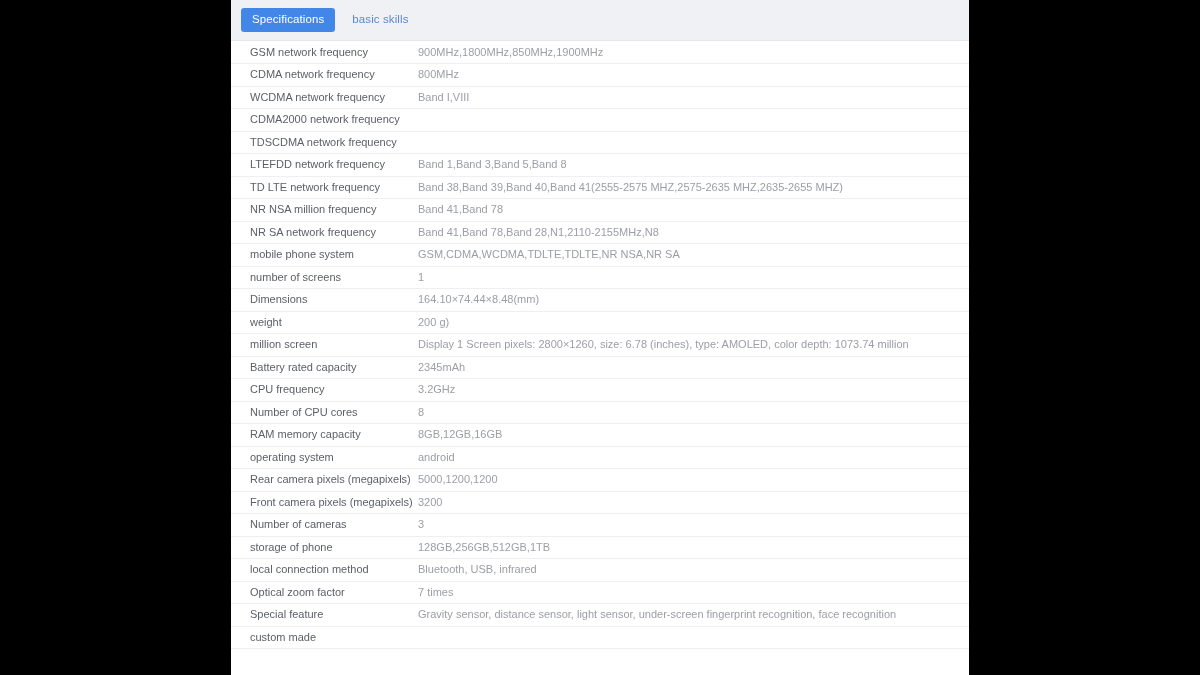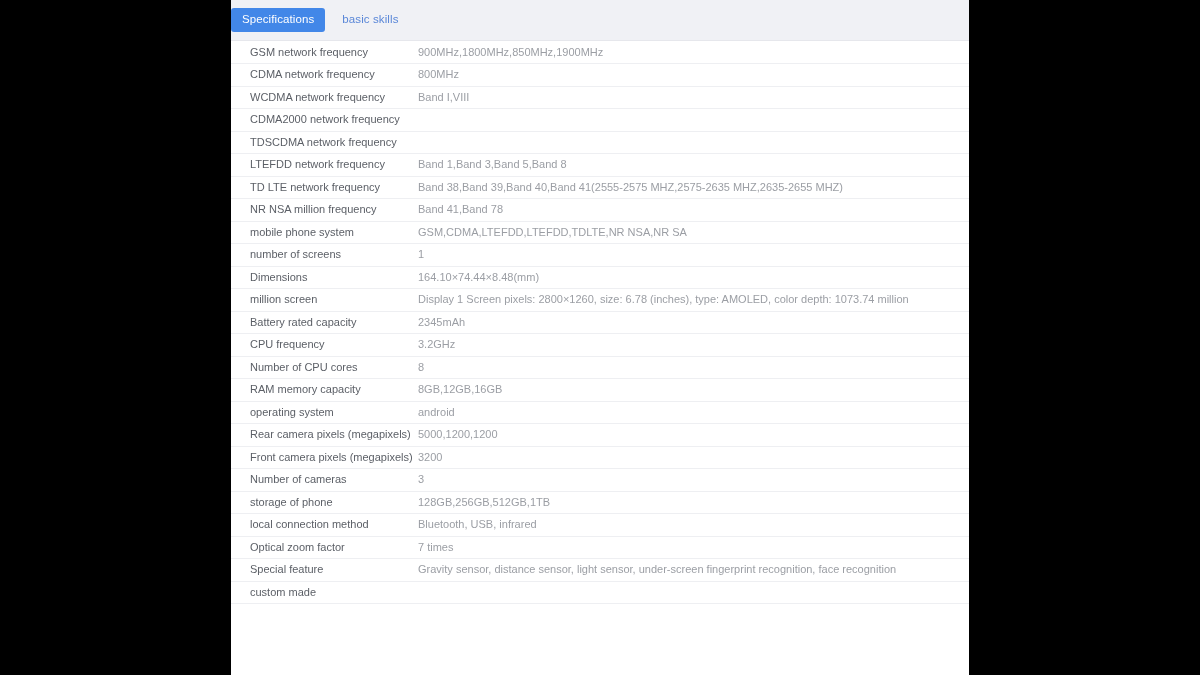--- a/index.html
+++ b/index.html
@@ -29,21 +29,21 @@
     height: 675px;
     background: #ffffff;
     overflow: hidden;
   }
   
   .tab-bar {
     height: 41px;
     background: #f0f1f5;
     display: flex;
     align-items: center;
-    padding-left: 0;
+    padding-left: 10px;
     box-sizing: border-box;
     border-bottom: 1px solid #e6e7ec;
   }
   .tab {
     font-size: 11.5px;
     line-height: 1;
     padding: 6px 11px 7px 11px;
     border-radius: 3px;
     margin-right: 6px;
     white-space: nowrap;
@@ -135,32 +135,40 @@
           </tr>
           <tr>
             <td class="label">TD LTE network frequency</td>
             <td class="value">Band 38,Band 39,Band 40,Band 41(2555-2575 MHZ,2575-2635 MHZ,2635-2655 MHZ)</td>
           </tr>
           <tr>
             <td class="label">NR NSA million frequency</td>
             <td class="value">Band 41,Band 78</td>
           </tr>
           <tr>
+            <td class="label">NR SA network frequency</td>
+            <td class="value">Band 41,Band 78,Band 28,N1,2110-2155MHz,N8</td>
+          </tr>
+          <tr>
             <td class="label">mobile phone system</td>
-            <td class="value">GSM,CDMA,LTEFDD,LTEFDD,TDLTE,NR NSA,NR SA</td>
+            <td class="value">GSM,CDMA,WCDMA,TDLTE,TDLTE,NR NSA,NR SA</td>
           </tr>
           <tr>
             <td class="label">number of screens</td>
             <td class="value">1</td>
           </tr>
           <tr>
             <td class="label">Dimensions</td>
             <td class="value">164.10×74.44×8.48(mm)</td>
           </tr>
           <tr>
+            <td class="label">weight</td>
+            <td class="value">200 g)</td>
+          </tr>
+          <tr>
             <td class="label">million screen</td>
             <td class="value">Display 1 Screen pixels: 2800×1260, size: 6.78 (inches), type: AMOLED, color depth: 1073.74 million</td>
           </tr>
           <tr>
             <td class="label">Battery rated capacity</td>
             <td class="value">2345mAh</td>
           </tr>
           <tr>
             <td class="label">CPU frequency</td>
             <td class="value">3.2GHz</td>

